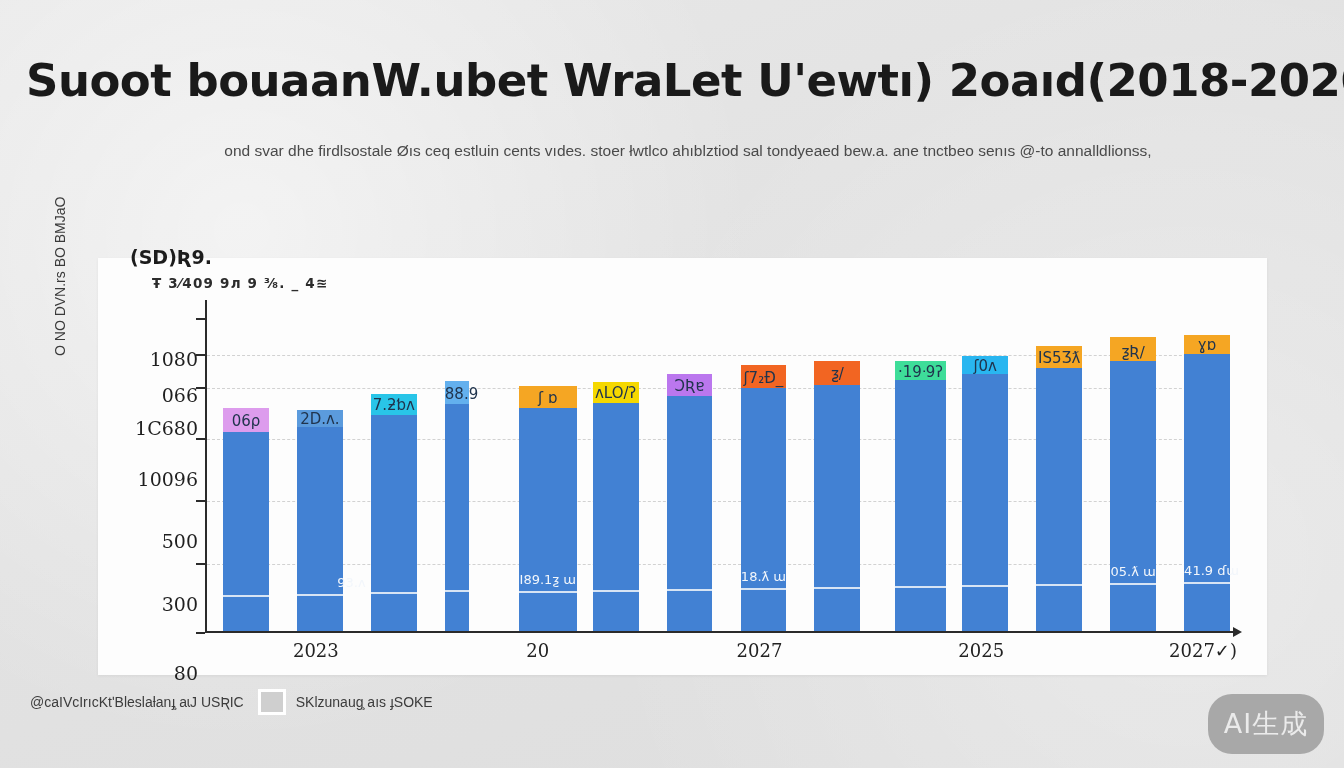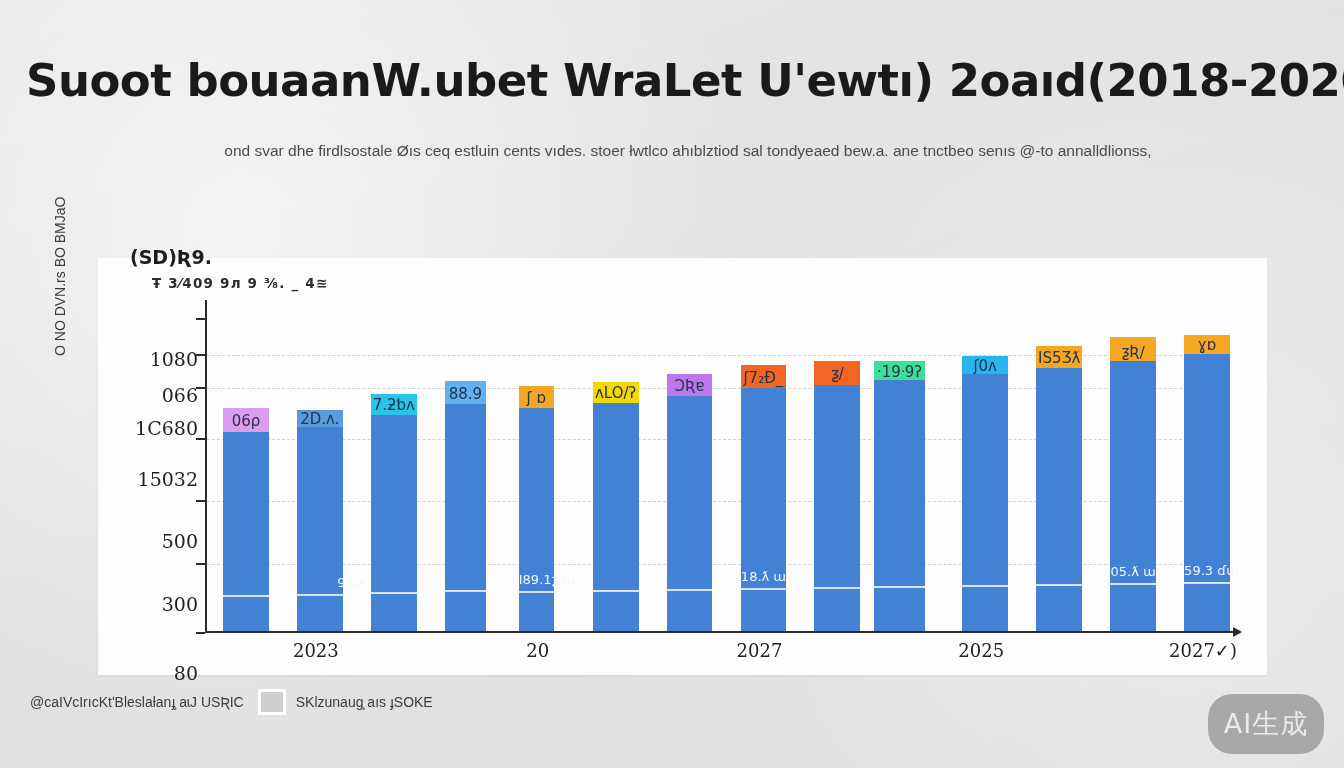--- a/index.html
+++ b/index.html
@@ -281,21 +281,21 @@
         <div class="gridline" style="top: 201.057px;"></div>
         <div class="gridline" style="top: 263.887px;"></div>
       </div>
     <div id="yticks">
         <div class="ytick-label" style="top: 18.8491px;">1080</div>
         <div class="ytick-mark" style="top: 17.8491px;"></div>
         <div class="ytick-label" style="top: 54.6623px;">066</div>
         <div class="ytick-mark" style="top: 53.6623px;"></div>
         <div class="ytick-label" style="top: 87.9623px;">1C680</div>
         <div class="ytick-mark" style="top: 86.9623px;"></div>
-        <div class="ytick-label" style="top: 139.483px;">15032</div>
+        <div class="ytick-label" style="top: 139.483px;">10096</div>
         <div class="ytick-mark" style="top: 138.483px;"></div>
         <div class="ytick-label" style="top: 201.057px;">500</div>
         <div class="ytick-mark" style="top: 200.057px;"></div>
         <div class="ytick-label" style="top: 263.887px;">300</div>
         <div class="ytick-mark" style="top: 262.887px;"></div>
         <div class="ytick-label" style="top: 333px;">80</div>
         <div class="ytick-mark" style="top: 332px;"></div>
       </div>
     <div id="bars">
         <div class="bar" style="left: 18.0464px; width: 45.8357px; height: 223.047px;">
@@ -310,27 +310,27 @@
           <div class="seg-top" style="bottom: 204.512px; height: 16.3358px; background: rgb(91, 155, 221);"></div>
           <div class="seg-top-label" style="bottom: 202.68px;">2D.ʌ.</div>
           <div class="seg-base-label" style="bottom: 41px; margin-left: 40px;">93.ʌ ɯ</div>
         </div>
         <div class="bar" style="left: 165.904px; width: 45.8357px; height: 237.184px;">
           <div class="seg-base" style="height: 216.45px;"></div>
           <div class="seg-base-line" style="bottom: 37px;"></div>
           <div class="seg-top" style="bottom: 216.45px; height: 20.734px; background: rgb(41, 197, 232);"></div>
           <div class="seg-top-label" style="bottom: 216.817px;">7.ƻƅʌ</div>
         </div>
-        <div class="bar" style="left: 239.832px; width: 41px; height: 249.75px;">
+        <div class="bar" style="left: 239.832px; width: 24px; height: 249.75px;">
           <div class="seg-base" style="height: 226.817px;"></div>
           <div class="seg-base-line" style="bottom: 39px;"></div>
           <div class="seg-top" style="bottom: 226.817px; height: 22.933px; background: rgb(99, 176, 238);"></div>
           <div class="seg-top-label" style="bottom: 228.283px;">88.9</div>
         </div>
-        <div class="bar" style="left: 313.761px; width: 35px; height: 245.038px;">
+        <div class="bar" style="left: 313.761px; width: 58px; height: 245.038px;">
           <div class="seg-base" style="height: 222.733px;"></div>
           <div class="seg-base-line" style="bottom: 38px;"></div>
           <div class="seg-top" style="bottom: 222.733px; height: 22.3047px; background: rgb(245, 166, 35);"></div>
           <div class="seg-top-label" style="bottom: 223.885px;">ʃ ɒ</div>
           <div class="seg-base-label" style="bottom: 44px; margin-top: 25px;">I89.1ƺ ɯ</div>
         </div>
         <div class="bar" style="left: 387.689px; width: 45.8357px; height: 249.436px;">
           <div class="seg-base" style="height: 227.759px;"></div>
           <div class="seg-base-line" style="bottom: 39px;"></div>
           <div class="seg-top" style="bottom: 227.759px; height: 21.6764px; background: rgb(245, 216, 0);"></div>
@@ -348,21 +348,21 @@
           <div class="seg-top" style="bottom: 242.839px; height: 23.2472px; background: rgb(242, 101, 34);"></div>
           <div class="seg-top-label" style="bottom: 244.462px;">ʃ7₂Ɖ_</div>
           <div class="seg-base-label" style="bottom: 47px;">18.ƛ ɯ</div>
         </div>
         <div class="bar" style="left: 609.475px; width: 45.8357px; height: 269.856px;">
           <div class="seg-base" style="height: 245.666px;"></div>
           <div class="seg-base-line" style="bottom: 42px;"></div>
           <div class="seg-top" style="bottom: 245.666px; height: 24.1896px; background: rgb(242, 101, 34);"></div>
           <div class="seg-top-label" style="bottom: 247.761px;">ƺ/</div>
         </div>
-        <div class="bar" style="left: 669px; width: 51px; height: 270.17px;">
+        <div class="bar" style="left: 690px; width: 51px; height: 270.17px;">
           <div class="seg-base" style="height: 250.692px;"></div>
           <div class="seg-base-line" style="bottom: 43px;"></div>
           <div class="seg-top" style="bottom: 250.692px; height: 19.4774px; background: rgb(62, 221, 153);"></div>
           <div class="seg-top-label" style="bottom: 250.431px;">·19ᐧ9ʔ</div>
         </div>
         <div class="bar" style="left: 757.332px; width: 45.8357px; height: 274.882px;">
           <div class="seg-base" style="height: 256.661px;"></div>
           <div class="seg-base-line" style="bottom: 44px;"></div>
           <div class="seg-top" style="bottom: 256.661px; height: 18.2208px; background: rgb(41, 182, 240);"></div>
           <div class="seg-top-label" style="bottom: 255.772px;">ʃ0ʌ</div>
@@ -378,21 +378,21 @@
           <div class="seg-base-line" style="bottom: 46px;"></div>
           <div class="seg-top" style="bottom: 270.17px; height: 23.8755px; background: rgb(245, 166, 35);"></div>
           <div class="seg-top-label" style="bottom: 270px; margin-top: 36px;">ƺƦ∕</div>
           <div class="seg-base-label" style="bottom: 52px;">05.ƛ ɯ</div>
         </div>
         <div class="bar" style="left: 979.118px; width: 45.8357px; height: 296.244px;">
           <div class="seg-base" style="height: 277.081px;"></div>
           <div class="seg-base-line" style="bottom: 47px;"></div>
           <div class="seg-top" style="bottom: 277.081px; height: 19.1632px; background: rgb(245, 166, 35);"></div>
           <div class="seg-top-label" style="bottom: 276.663px;">ɣɒ</div>
-          <div class="seg-base-label" style="bottom: 53px;">59.3 ɗɯ</div>
+          <div class="seg-base-label" style="bottom: 53px;">41.9 ɗɯ</div>
         </div>
       </div>
     <div id="xticks">
         <div class="xtick-label" style="left: 29.5714px; width: 162.643px;">2023</div>
         <div class="xtick-label" style="left: 251.357px; width: 162.643px;">20</div>
         <div class="xtick-label" style="left: 473.143px; width: 162.643px;">2027</div>
         <div class="xtick-label" style="left: 694.929px; width: 162.643px;">2025</div>
         <div class="xtick-label" style="left: 916.714px; width: 162.643px;">2027✓)</div>
       </div>
   </div>

